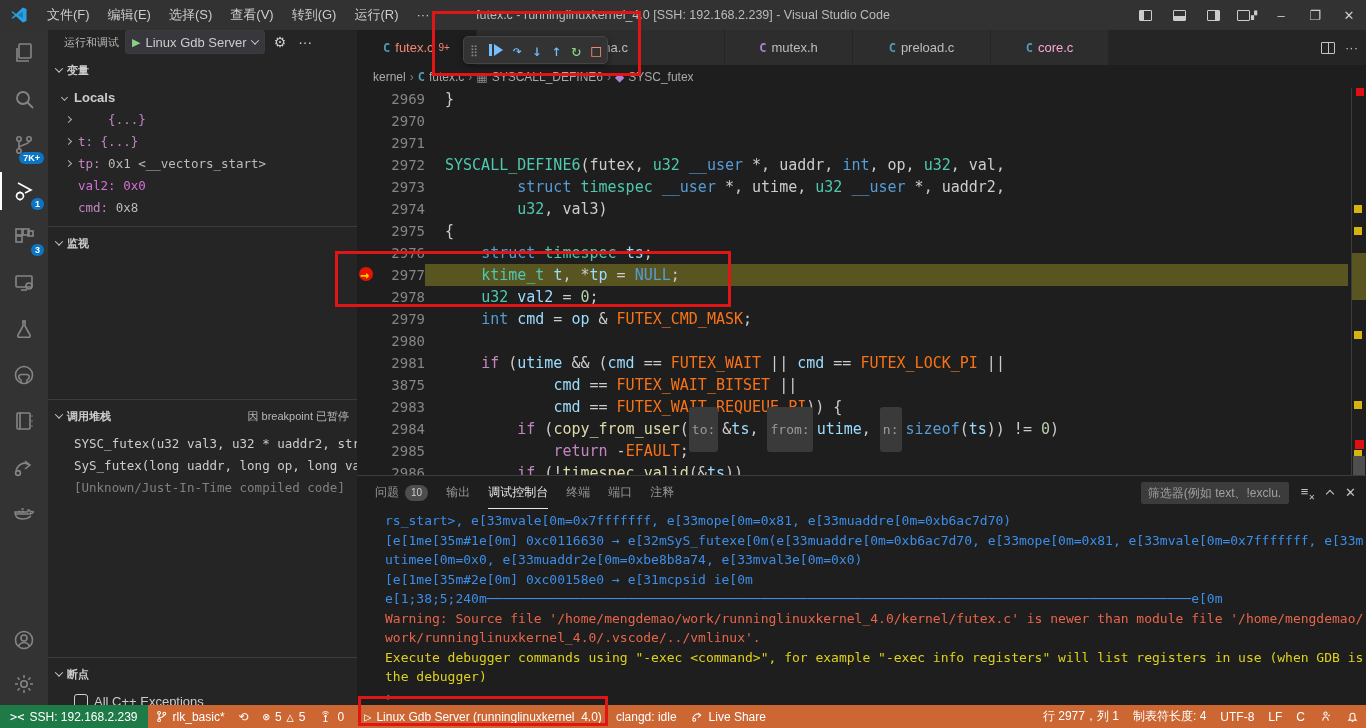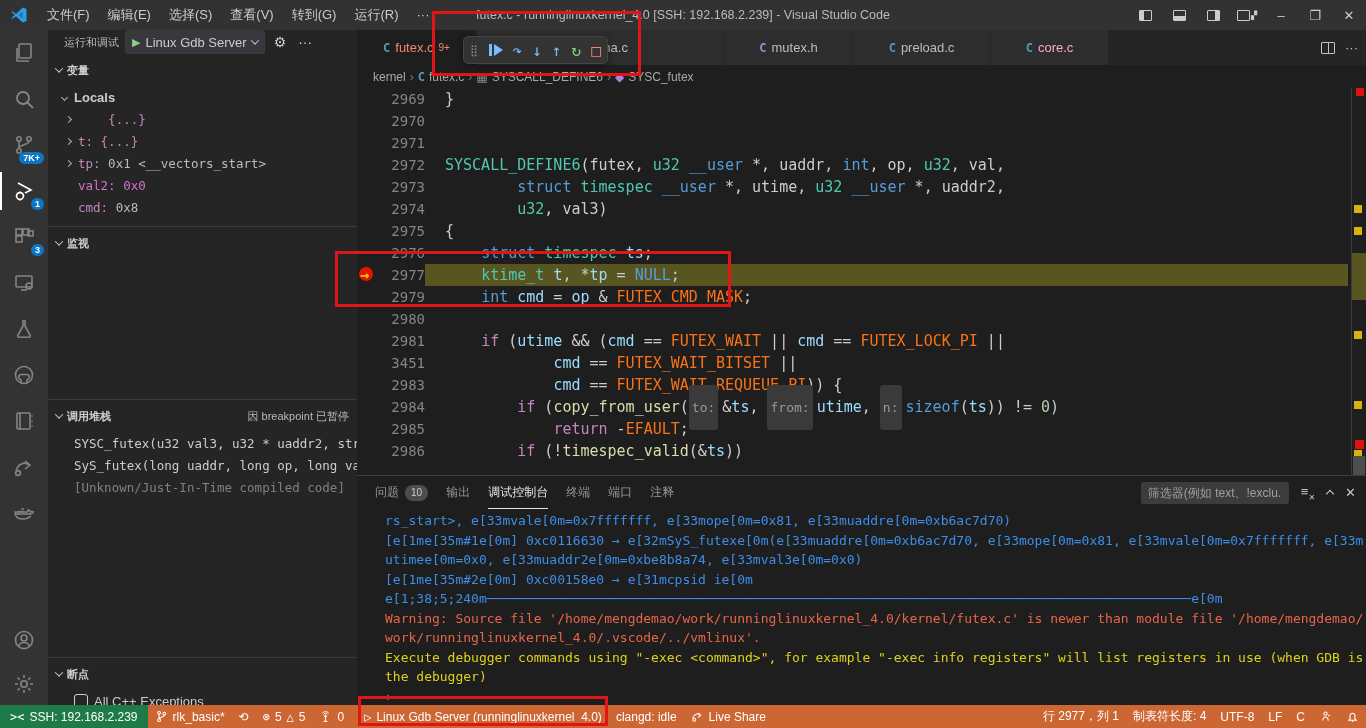--- a/index.html
+++ b/index.html
@@ -454,24 +454,25 @@
       <div class="ov-mark" style="right:1px;top:368px;width:12px;height:19px;background:#4e4e4e"></div>
     <div class="cl"><div class="gut"></div><div class="num">2969</div><div class="txt"><span class="tk-p">}</span></div></div>
         <div class="cl"><div class="gut"></div><div class="num">2970</div><div class="txt"></div></div>
         <div class="cl"><div class="gut"></div><div class="num">2971</div><div class="txt"></div></div>
         <div class="cl"><div class="gut"></div><div class="num">2972</div><div class="txt"><span class="tk-t">SYSCALL_DEFINE6</span><span class="tk-p">(futex, </span><span class="tk-t">u32</span><span class="tk-p"> </span><span class="tk-k">__user</span><span class="tk-p"> *, uaddr, </span><span class="tk-k">int</span><span class="tk-p">, op, </span><span class="tk-t">u32</span><span class="tk-p">, val,</span></div></div>
         <div class="cl"><div class="gut"></div><div class="num">2973</div><div class="txt"><span class="tk-p">        </span><span class="tk-k">struct</span><span class="tk-p"> </span><span class="tk-t">timespec</span><span class="tk-p"> </span><span class="tk-k">__user</span><span class="tk-p"> *, utime, </span><span class="tk-t">u32</span><span class="tk-p"> </span><span class="tk-k">__user</span><span class="tk-p"> *, uaddr2,</span></div></div>
         <div class="cl"><div class="gut"></div><div class="num">2974</div><div class="txt"><span class="tk-p">        </span><span class="tk-t">u32</span><span class="tk-p">, val3)</span></div></div>
         <div class="cl"><div class="gut"></div><div class="num">2975</div><div class="txt"><span class="tk-p">{</span></div></div>
         <div class="cl"><div class="gut"></div><div class="num">2976</div><div class="txt"><span class="tk-p">    </span><span class="tk-k">struct</span><span class="tk-p"> </span><span class="tk-t">timespec</span><span class="tk-p"> </span><span class="tk-v">ts</span><span class="tk-p">;</span></div></div>
         <div class="cl cur"><div class="txt-bg"></div><div class="gut"><div class="bp-arrow-wrap"><div class="bp-red"></div><div class="bp-yarrow">→</div></div></div><div class="num">2977</div><div class="txt"><span class="tk-p">    </span><span class="tk-t">ktime_t</span><span class="tk-p"> </span><span class="tk-v">t</span><span class="tk-p">, *</span><span class="tk-v">tp</span><span class="tk-p"> = </span><span class="tk-k">NULL</span><span class="tk-p">;</span></div></div>
+        <div class="cl"><div class="gut"></div><div class="num">2978</div><div class="txt"><span class="tk-p">    </span><span class="tk-t">u32</span><span class="tk-p"> </span><span class="tk-v">val2</span><span class="tk-p"> = </span><span class="tk-n">0</span><span class="tk-p">;</span></div></div>
         <div class="cl"><div class="gut"></div><div class="num">2979</div><div class="txt"><span class="tk-p">    </span><span class="tk-k">int</span><span class="tk-p"> </span><span class="tk-v">cmd</span><span class="tk-p"> = </span><span class="tk-v">op</span><span class="tk-p"> &amp; </span><span class="tk-m">FUTEX_CMD_MASK</span><span class="tk-p">;</span></div></div>
         <div class="cl"><div class="gut"></div><div class="num">2980</div><div class="txt"></div></div>
         <div class="cl"><div class="gut"></div><div class="num">2981</div><div class="txt"><span class="tk-p">    </span><span class="tk-c">if</span><span class="tk-p"> (</span><span class="tk-v">utime</span><span class="tk-p"> &amp;&amp; (</span><span class="tk-v">cmd</span><span class="tk-p"> == </span><span class="tk-m">FUTEX_WAIT</span><span class="tk-p"> || </span><span class="tk-v">cmd</span><span class="tk-p"> == </span><span class="tk-m">FUTEX_LOCK_PI</span><span class="tk-p"> ||</span></div></div>
-        <div class="cl"><div class="gut"></div><div class="num">3451</div><div class="txt"><span class="tk-p">            </span><span class="tk-v">cmd</span><span class="tk-p"> == </span><span class="tk-m">FUTEX_WAIT_BITSET</span><span class="tk-p"> ||</span></div></div>
+        <div class="cl"><div class="gut"></div><div class="num">3875</div><div class="txt"><span class="tk-p">            </span><span class="tk-v">cmd</span><span class="tk-p"> == </span><span class="tk-m">FUTEX_WAIT_BITSET</span><span class="tk-p"> ||</span></div></div>
         <div class="cl"><div class="gut"></div><div class="num">2983</div><div class="txt"><span class="tk-p">            </span><span class="tk-v">cmd</span><span class="tk-p"> == </span><span class="tk-m">FUTEX_WAIT_REQUEUE_PI</span><span class="tk-p">)) {</span></div></div>
         <div class="cl"><div class="gut"></div><div class="num">2984</div><div class="txt"><span class="tk-p">        </span><span class="tk-c">if</span><span class="tk-p"> (</span><span class="tk-f">copy_from_user</span><span class="tk-p">(</span><span class="tk-h">to:</span><span class="tk-p">&amp;</span><span class="tk-v">ts</span><span class="tk-p">, </span><span class="tk-h">from:</span><span class="tk-v">utime</span><span class="tk-p">, </span><span class="tk-h">n:</span><span class="tk-k">sizeof</span><span class="tk-p">(</span><span class="tk-v">ts</span><span class="tk-p">)) != </span><span class="tk-n">0</span><span class="tk-p">)</span></div></div>
         <div class="cl"><div class="gut"></div><div class="num">2985</div><div class="txt"><span class="tk-p">            </span><span class="tk-c">return</span><span class="tk-p"> -</span><span class="tk-m">EFAULT</span><span class="tk-p">;</span></div></div>
         <div class="cl"><div class="gut"></div><div class="num">2986</div><div class="txt"><span class="tk-p">        </span><span class="tk-c">if</span><span class="tk-p"> (!</span><span class="tk-f">timespec_valid</span><span class="tk-p">(&amp;</span><span class="tk-v">ts</span><span class="tk-p">))</span></div></div>
       </div>
 
     <div id="panel">
       <div id="panel-head">
         <div id="panel-tabs" style="display:flex;gap:18px">
             <div class="ptab">

